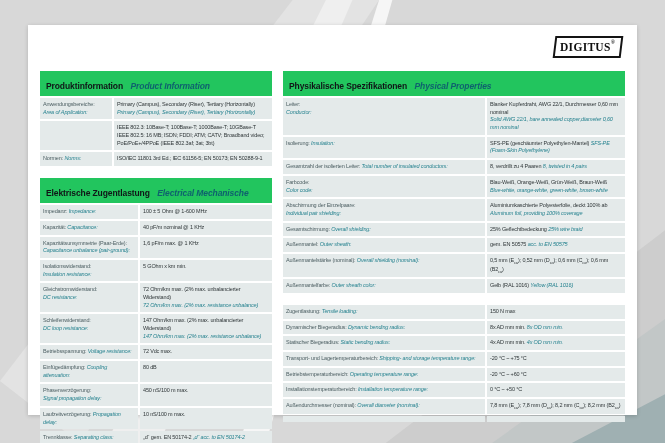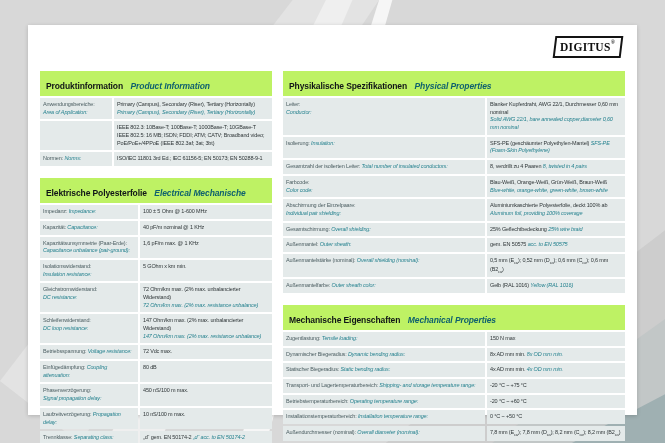--- a/index.html
+++ b/index.html
@@ -33,21 +33,21 @@
     font-family:"Liberation Serif",serif;font-weight:bold;
     font-size:11.5px;letter-spacing:.3px;color:#101010;white-space:nowrap;
   }
   .logo-reg{font-size:5.5px;vertical-align:top;position:relative;top:-2px;}
   
   .col{position:absolute;top:46px;}
   .col-left{left:12px;width:232px;}
   .col-right{left:255px;width:342px;}
   
   .table{margin-bottom:12px;}
-  .thead{background:#bef264;padding:4px 6px 3px 6px;}
+  .thead{background:#22c55e;padding:4px 6px 3px 6px;}
   .t-de{font-weight:bold;font-size:8.5px;color:#101517;letter-spacing:-.1px;}
   .t-en{font-weight:bold;font-style:italic;font-size:8.5px;color:#0f616e;margin-left:3px;letter-spacing:-.1px;}
   .row{display:flex;gap:2px;margin-top:2px;}
   .cell{background:#e4eaea;padding:3px 3px;box-sizing:border-box;}
   .value-cell{flex:1;}
   .lblw-product .label-cell{width:72px;flex:0 0 72px;}
   .lblw-electrical .label-cell{width:98px;flex:0 0 98px;}
   .lblw-wide .label-cell{width:202px;flex:0 0 202px;}
   .line{font-size:5.5px;line-height:1.4;letter-spacing:-.15px;min-height:7px;}
   .label-cell .s-de{color:#4e6064;}
@@ -106,21 +106,21 @@
             </div>
             <div class="cell value-cell">
               <div class="line"><span class="s-de">ISO/IEC 11801 3rd Ed.; IEC 61156-5; EN 50173; EN 50288-9-1</span></div>
             </div>
           </div>
         </div>
     </section>
 
     <section class="table lblw-electrical">
       <header class="thead">
-        <span class="t-de">Elektrische Polyesterfolie</span>
+        <span class="t-de">Elektrische Zugentlastung</span>
         <span class="t-en">Electrical Mechanische</span>
       </header>
       <div class="rows">
           <div class="row">
             <div class="cell label-cell">
               <div class="line"><span class="s-de">Impedanz:</span><span class="s-en"> Impedance:</span></div>
             </div>
             <div class="cell value-cell">
               <div class="line"><span class="s-de">100 ± 5 Ohm @ 1-600 MHz</span></div>
             </div>
@@ -298,24 +298,20 @@
               <div class="line"><span class="s-de">Außenmantelfarbe:</span><span class="s-en"> Outer sheath color:</span></div>
             </div>
             <div class="cell value-cell">
               <div class="line"><span class="s-de">Gelb (RAL 1016) </span><span class="s-en">Yellow (RAL 1016)</span></div>
             </div>
           </div>
         </div>
     </section>
 
     <section class="table lblw-wide">
-      <header class="thead">
-        <span class="t-de">Mechanische Eigenschaften</span>
-        <span class="t-en">Mechanical Properties</span>
-      </header>
       <div class="rows">
           <div class="row">
             <div class="cell label-cell">
               <div class="line"><span class="s-de">Zugentlastung:</span><span class="s-en"> Tensile loading:</span></div>
             </div>
             <div class="cell value-cell">
               <div class="line"><span class="s-de">150 N max</span></div>
             </div>
           </div>
           <div class="row">

